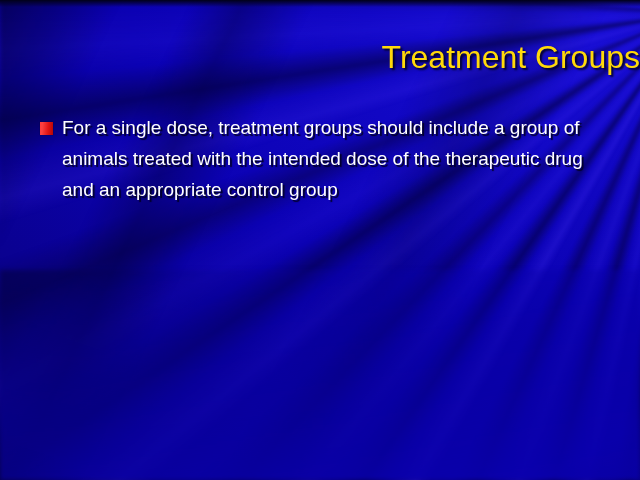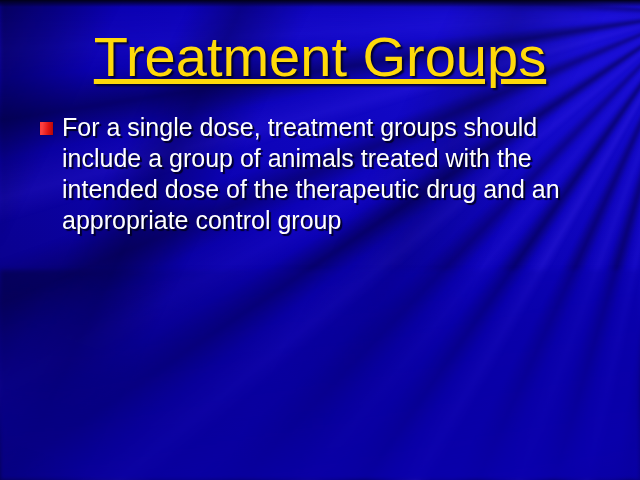--- a/index.html
+++ b/index.html
@@ -125,29 +125,28 @@
   
   .content {
     position: absolute;
     inset: 0;
   }
   .slide-title {
     position: absolute;
     left: 0;
     right: 0;
     top: 34px;
-    text-align: center;
+    text-align: right;
     color: #ffd90a;
-    font-size: 56px;
+    font-size: 32px;
     line-height: 46px;
     font-weight: 400;
     letter-spacing: 0px;
     text-shadow: 2px 2px 2px rgba(0,0,20,0.85);
     white-space: nowrap;
-    text-decoration: underline;
   }
 
   .body-list {
     position: absolute;
     left: 34px;
     right: 10px;
     top: 112px;
   }
   .bullet-row {
     position: relative;
@@ -160,21 +159,21 @@
     left: 6px;
     top: 10px;
     width: 13px;
     height: 13px;
     background: linear-gradient(95deg, #ff3a3a 0%, #fb4040 18%, #e01414 62%, #b40606 100%);
     box-shadow: 0 0 1px rgba(0,0,0,0.6);
   }
   .bullet-text {
     display: block;
     color: #ffffff;
-    font-size: 25px;
+    font-size: 19px;
     line-height: 31px;
     font-weight: 400;
     text-shadow: 2px 2px 1px rgba(0,0,25,0.9);
     max-width: 540px;
   }
 </style>
 </head>
 <body>
 
 <div id="slide">

